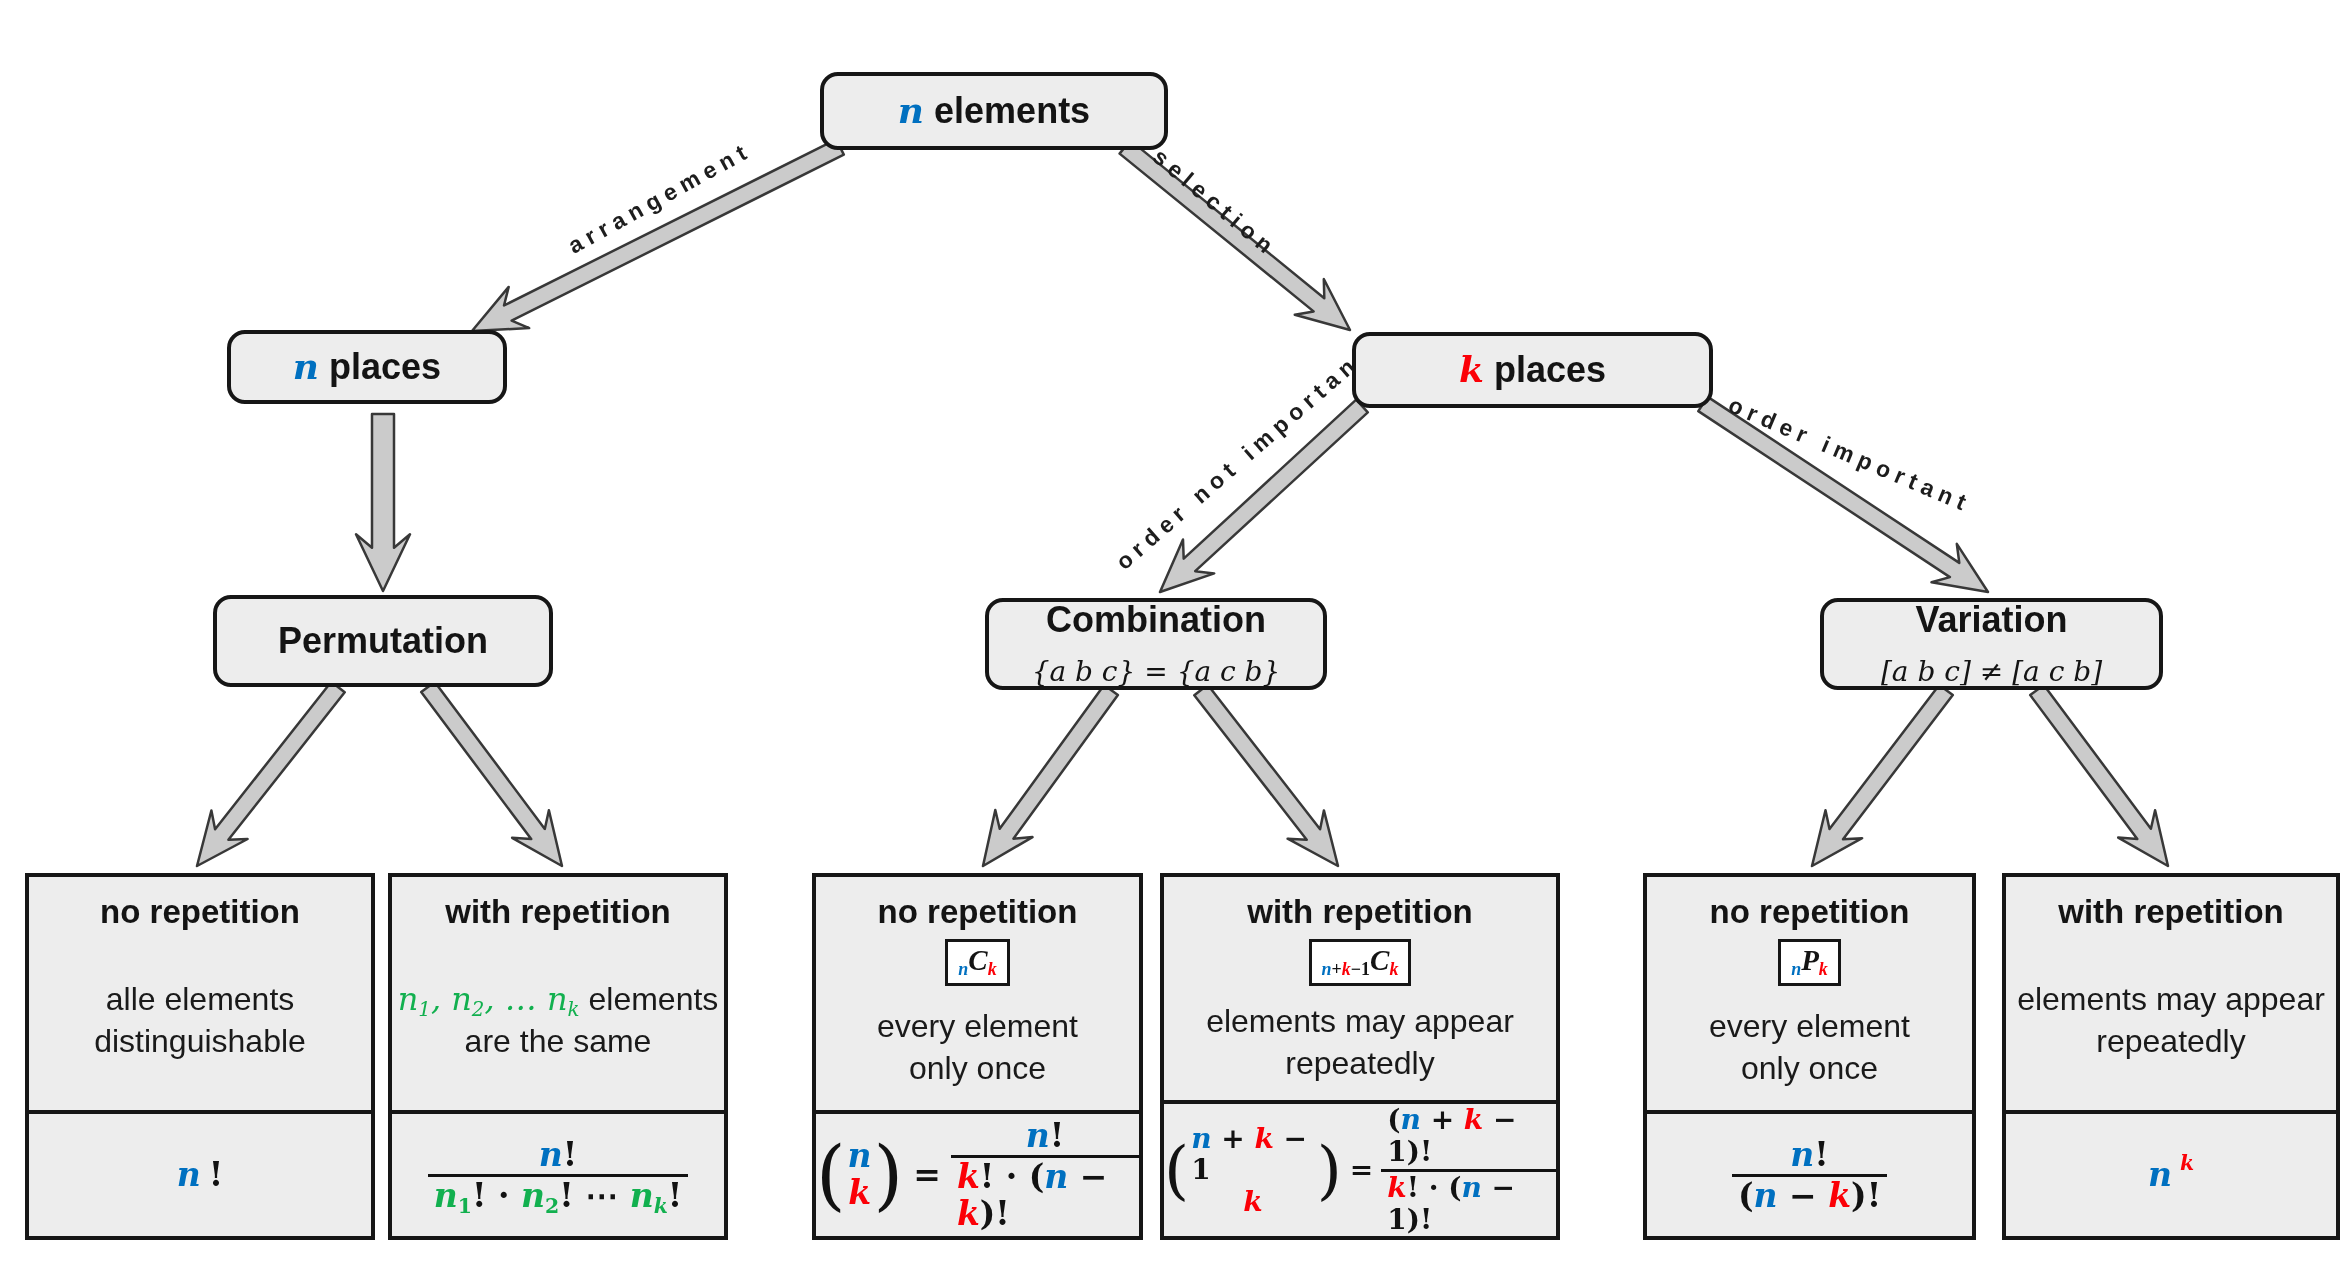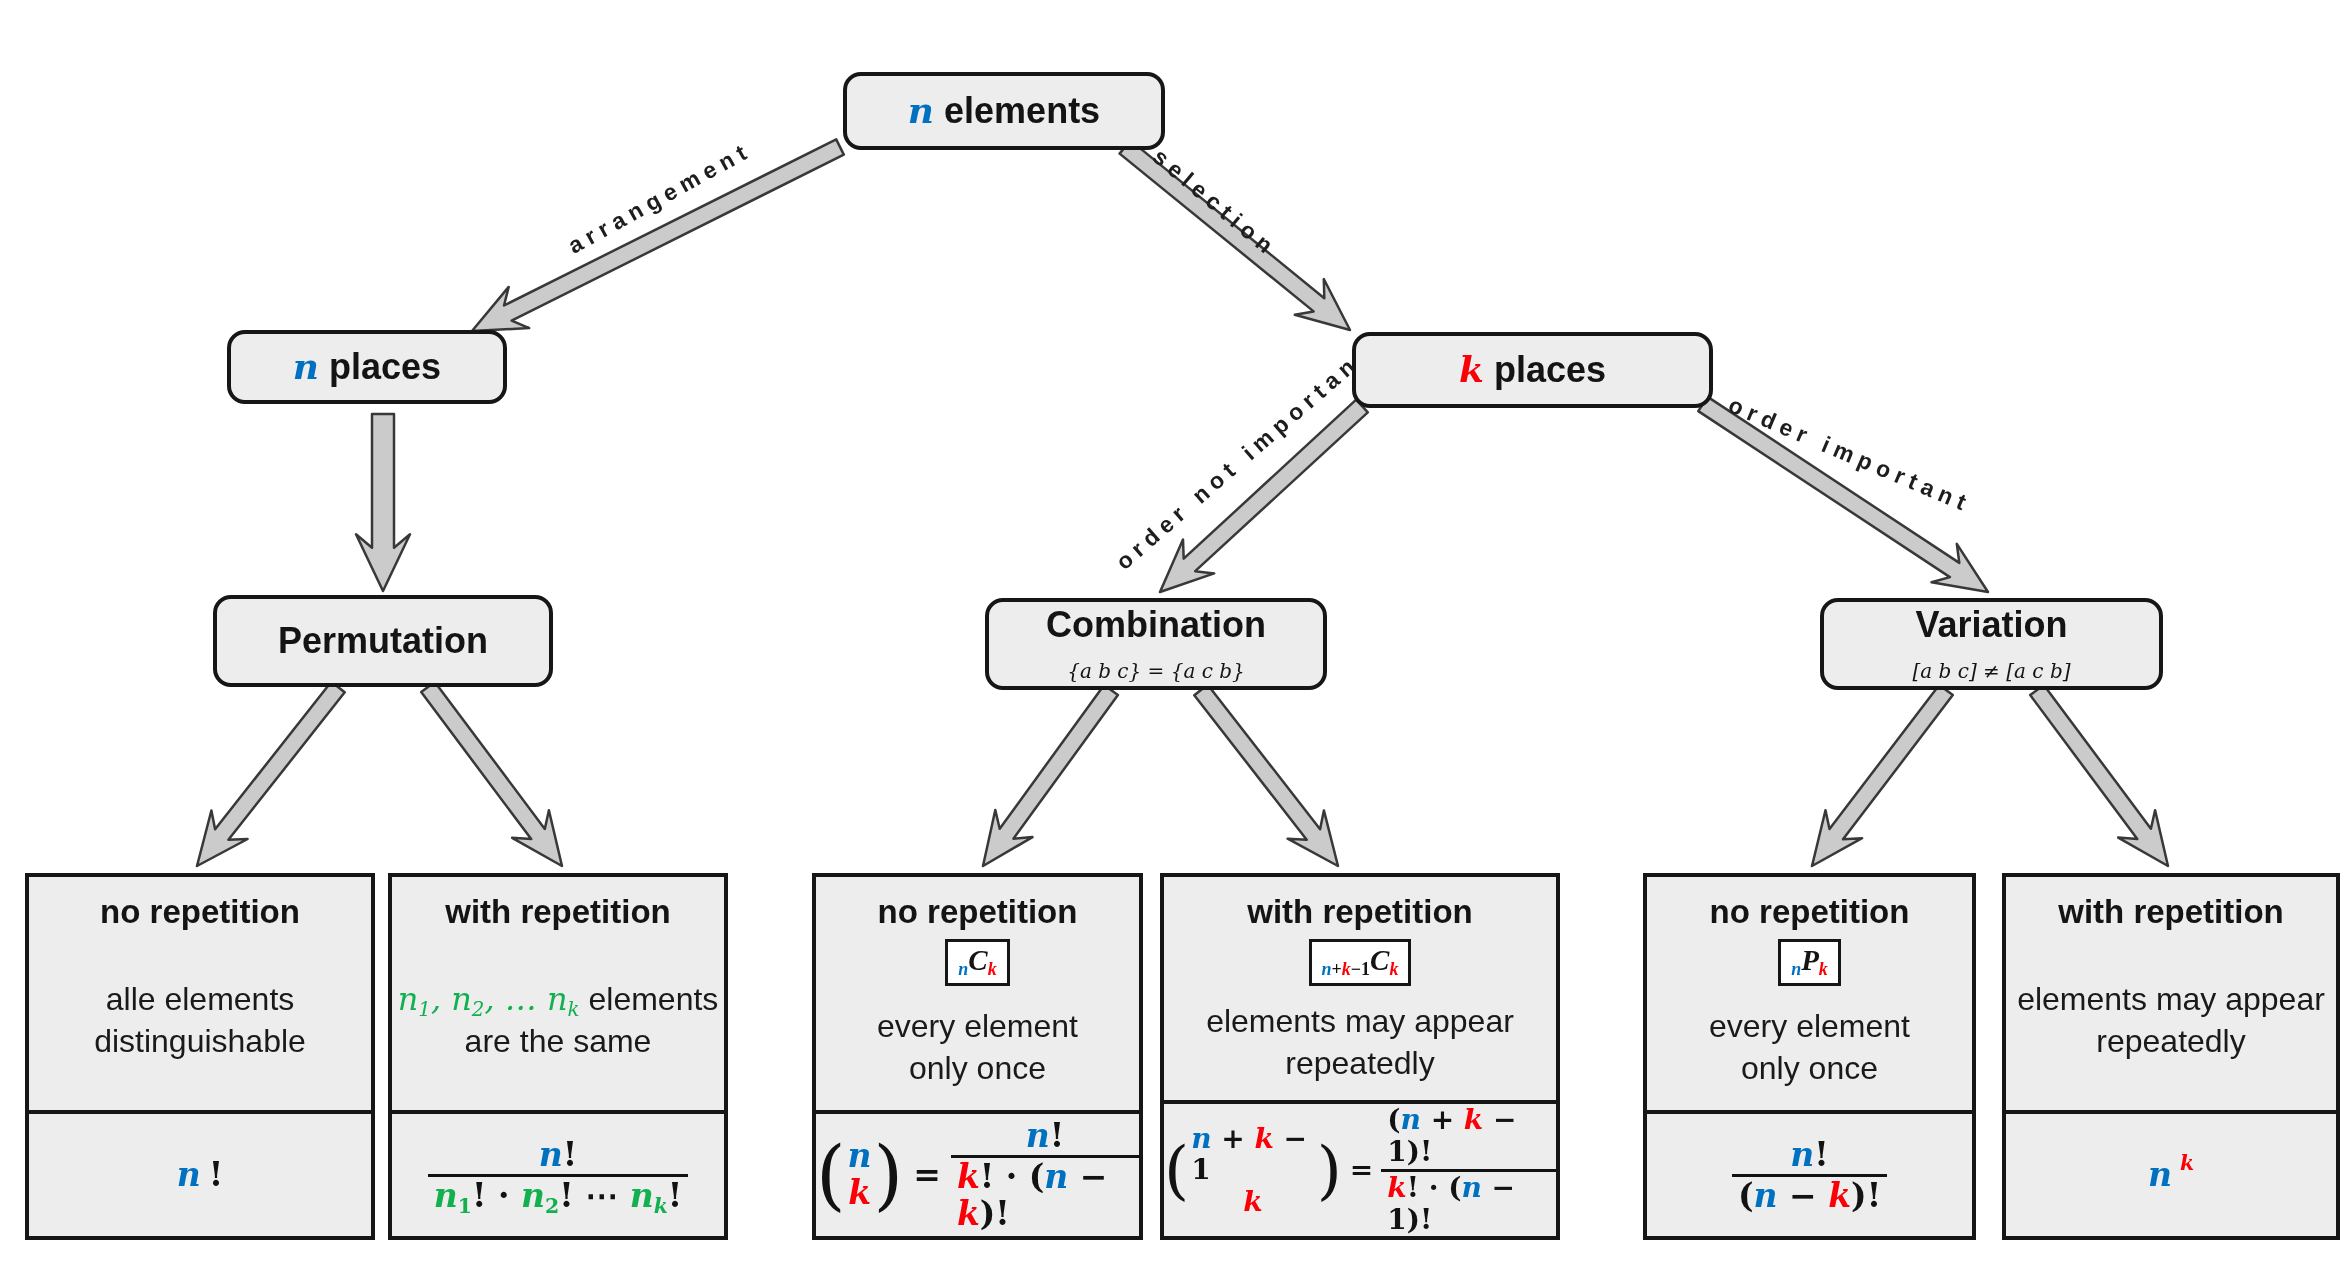--- a/index.html
+++ b/index.html
@@ -5,21 +5,21 @@
   html,body{margin:0;padding:0;background:#ffffff;}
   #stage{position:relative;width:2349px;height:1281px;background:#ffffff;overflow:hidden;
          font-family:"Liberation Sans",sans-serif;color:#141414;}
   #arrows{position:absolute;left:0;top:0;width:2349px;height:1281px;}
 
   
   .node{position:absolute;box-sizing:border-box;background:#EDEDED;border:4px solid #161616;
         border-radius:18px;display:flex;flex-direction:column;align-items:center;justify-content:center;}
   .node .title{font-weight:bold;font-size:36px;line-height:1.1;white-space:nowrap;}
   .var{font-family:"DejaVu Serif",serif;font-style:italic;font-weight:bold;}
-  .subtitle{font-family:"DejaVu Serif",serif;font-style:italic;font-size:20px;margin-top:15px;white-space:nowrap;}
+  .subtitle{font-family:"DejaVu Serif",serif;font-style:italic;font-size:28px;margin-top:15px;white-space:nowrap;}
 
   
   .edge-label{position:absolute;font-size:23px;font-weight:bold;letter-spacing:6px;color:#1d1d1d;
               white-space:nowrap;transform:translate(-50%,-50%) rotate(var(--r));}
 
   
   .leaf{position:absolute;top:873px;height:367px;box-sizing:border-box;background:#EDEDED;
         border:4px solid #161616;display:flex;flex-direction:column;}
   .leaf-top{height:237px;box-sizing:border-box;border-bottom:4px solid #161616;display:flex;
             flex-direction:column;align-items:center;padding-top:16px;}
@@ -64,21 +64,21 @@
       <polygon points="1194.3,695.2 1306.7,839.7 1287.6,838.7 1338.0,866.0 1323.9,810.4 1320.1,829.2 1207.7,684.8" fill="#CBCBCB" stroke="#383838" stroke-width="2.5" stroke-linejoin="round"></polygon>
       <polygon points="1939.2,684.9 1829.5,829.0 1825.5,810.3 1812.0,866.0 1862.1,838.2 1843.0,839.3 1952.8,695.1" fill="#CBCBCB" stroke="#383838" stroke-width="2.5" stroke-linejoin="round"></polygon>
       <polygon points="2030.2,695.1 2137.3,839.0 2118.2,837.6 2168.0,866.0 2155.1,810.2 2150.9,828.8 2043.8,684.9" fill="#CBCBCB" stroke="#383838" stroke-width="2.5" stroke-linejoin="round"></polygon>
     </svg>
 
   <div class="edge-label" style="left:660px;top:198px;--r:-29deg">arrangement</div>
   <div class="edge-label" style="left:1215px;top:203px;--r:40deg">selection</div>
   <div class="edge-label" style="left:1243px;top:458px;--r:-41deg">order not important</div>
   <div class="edge-label" style="left:1850px;top:455px;--r:23deg">order important</div>
 
-  <div class="node" style="left:843px;top:72px;width:322px;height:78px">
+  <div class="node" style="left:820px;top:72px;width:348px;height:78px">
     <div class="title"><span class="var" style="color:#0070C0">n</span>&nbsp;<span>elements</span></div>
   </div>
 
   <div class="node" style="left:227px;top:330px;width:280px;height:74px">
     <div class="title"><span class="var" style="color:#0070C0">n</span>&nbsp;<span>places</span></div>
   </div>
 
   <div class="node" style="left:213px;top:595px;width:340px;height:92px">
     <div class="title">Permutation</div>
   </div>

